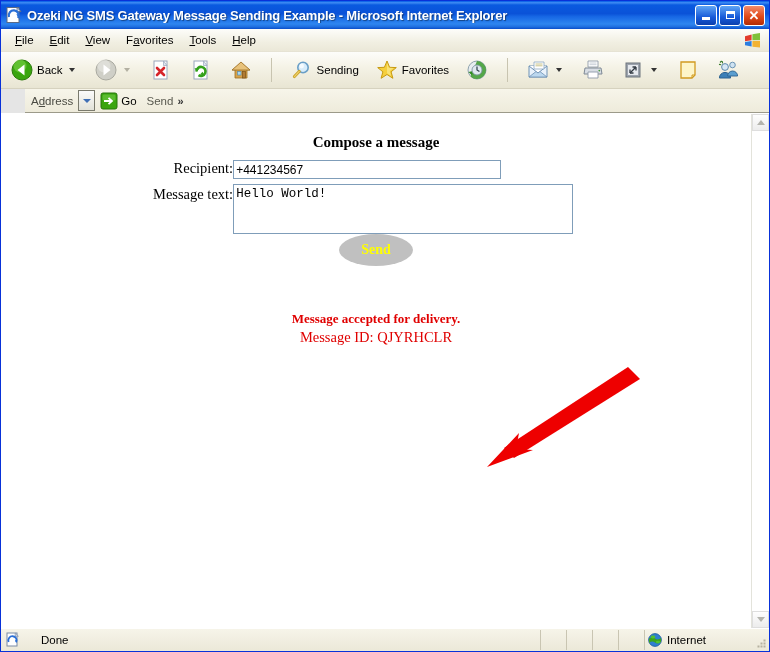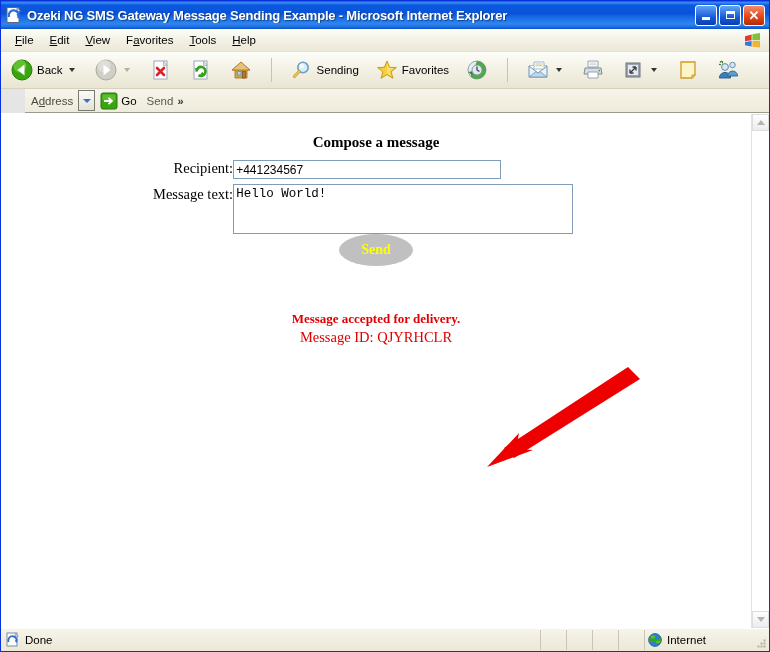--- a/index.html
+++ b/index.html
@@ -337,21 +337,21 @@
     display: flex; align-items: center;
     flex: 0 0 auto;
     position: relative;
   }
   .st-cell {
     display: flex; align-items: center;
     height: 20px;
     font-size: 11.5px; color: #000;
     font-family: "Liberation Sans", sans-serif;
     padding: 0 4px;
-    gap: 4px;
+    gap: 20px;
     box-sizing: border-box;
   }
   .st-main { flex: 1 1 auto; border-right: 1px solid #c9c5b2; }
   .st-pad { width: 25px; border-right: 1px solid #c9c5b2; flex: 0 0 auto; height:20px; }
   .st-zone { width: 124px; flex: 0 0 auto; justify-content: flex-start; padding-left: 22px; position: relative;}
   .st-grip {
     position: absolute; right: 2px; bottom: 1px;
     width: 12px; height: 12px;
   }
 </style>

